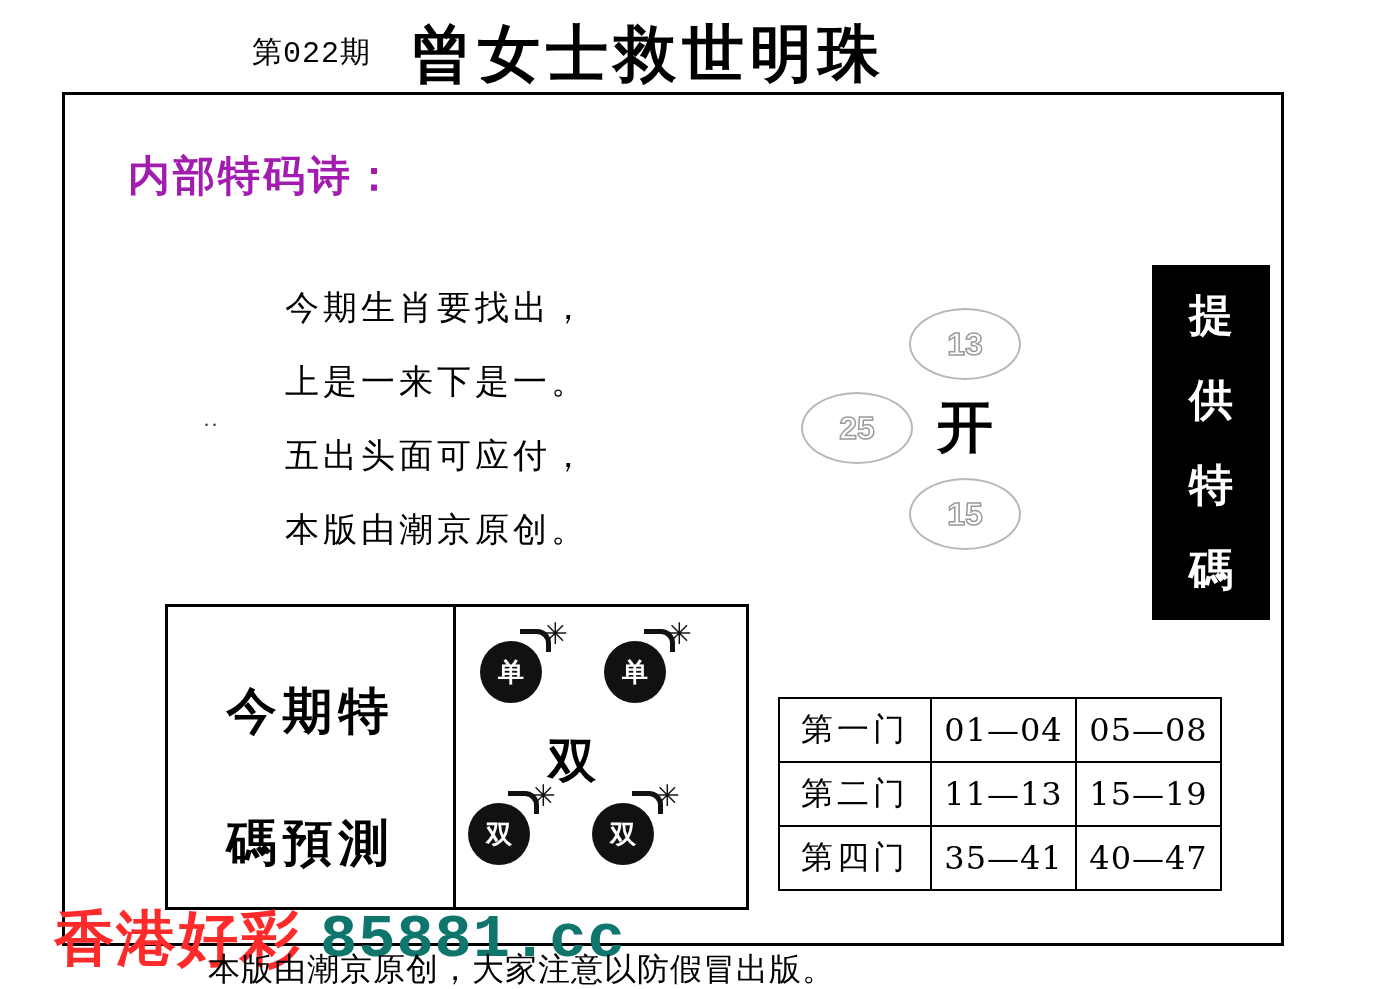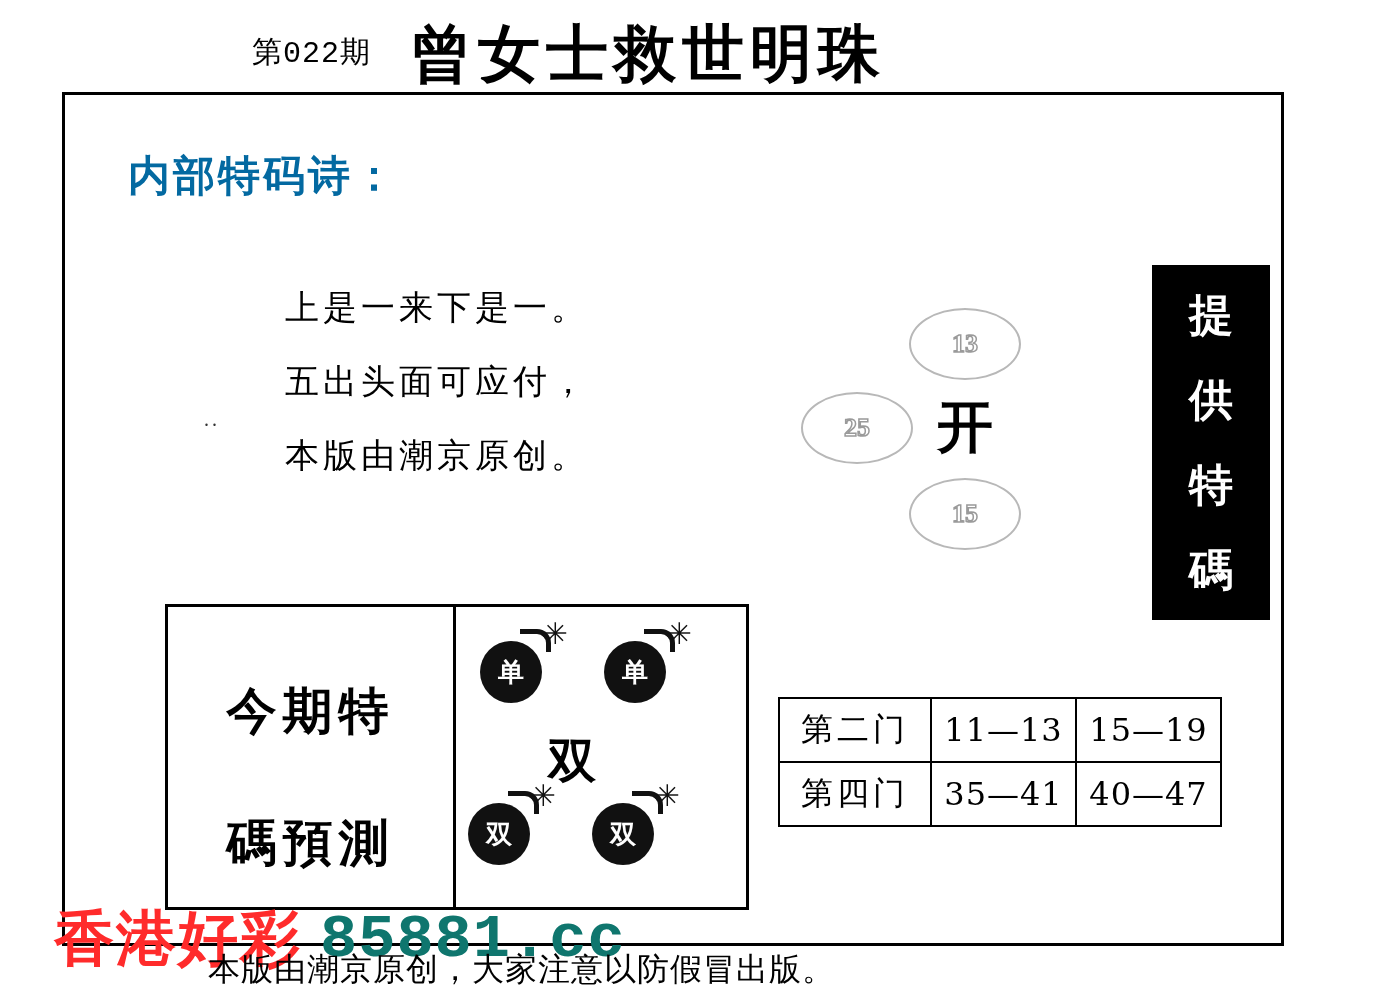--- a/index.html
+++ b/index.html
@@ -48,21 +48,21 @@
   }
 
   
   #poem-heading {
     position: absolute;
     left: 128px;
     top: 148px;
     font-size: 42px;
     font-weight: bold;
     letter-spacing: 3px;
-    color: #0369a1;
+    color: #a21caf;
     font-family: "DejaVu Serif", serif;
   }
   #poem-lines {
     position: absolute;
     left: 285px;
     top: 270px;
     width: 430px;
   }
   #poem-lines .poem-line {
     font-size: 34px;
@@ -91,25 +91,25 @@
   }
   .ball {
     position: absolute;
     width: 112px;
     height: 72px;
     border: 2px solid #b8b8b8;
     border-radius: 50%;
     display: flex;
     align-items: center;
     justify-content: center;
-    font-size: 26px;
+    font-size: 32px;
     font-weight: bold;
     color: #ffffff;
     -webkit-text-stroke: 1.5px #9a9a9a;
-    font-family: Liberation Serif, serif;
+    font-family: Liberation Sans, sans-serif;
     box-sizing: border-box;
   }
   #ball-top    { left: 114px; top: 8px; }
   #ball-left   { left: 6px;   top: 92px; }
   #ball-right  { left: 222px; top: 92px; }
   #ball-bottom { left: 114px; top: 178px; text-align: center; }
   #ball-center {
     position: absolute;
     left: 122px;
     top: 90px;
@@ -302,20 +302,21 @@
 
 <div id="issue-label">第022期</div>
 <div id="main-title">曾女士救世明珠</div>
 
 <div id="poster-frame"></div>
 
 <div id="poem-heading">内部特码诗：</div>
 <div id="poem-dots">..</div>
 
 <div id="poem-lines">
+  <div class="poem-line">今期生肖要找出，</div>
   <div class="poem-line">上是一来下是一。</div>
   <div class="poem-line">五出头面可应付，</div>
   <div class="poem-line">本版由潮京原创。</div>
 </div>
 
 <div id="ball-cluster">
   <div class="ball" id="ball-top">13</div>
   <div class="ball" id="ball-left">25</div>
   <div class="ball" id="ball-bottom">15</div>
   <div id="ball-center">开</div>
@@ -354,20 +355,25 @@
       <div class="fuse"></div>
       <div class="spark">✳</div>
       <div class="body">双</div>
     </div>
   </div>
 </div>
 
 <table id="gates-table">
   <tbody>
     <tr>
+      <td class="gate-name">第一门</td>
+      <td>01—04</td>
+      <td>05—08</td>
+    </tr>
+    <tr>
       <td class="gate-name">第二门</td>
       <td>11—13</td>
       <td>15—19</td>
     </tr>
     <tr>
       <td class="gate-name">第四门</td>
       <td>35—41</td>
       <td>40—47</td>
     </tr>
   </tbody>

